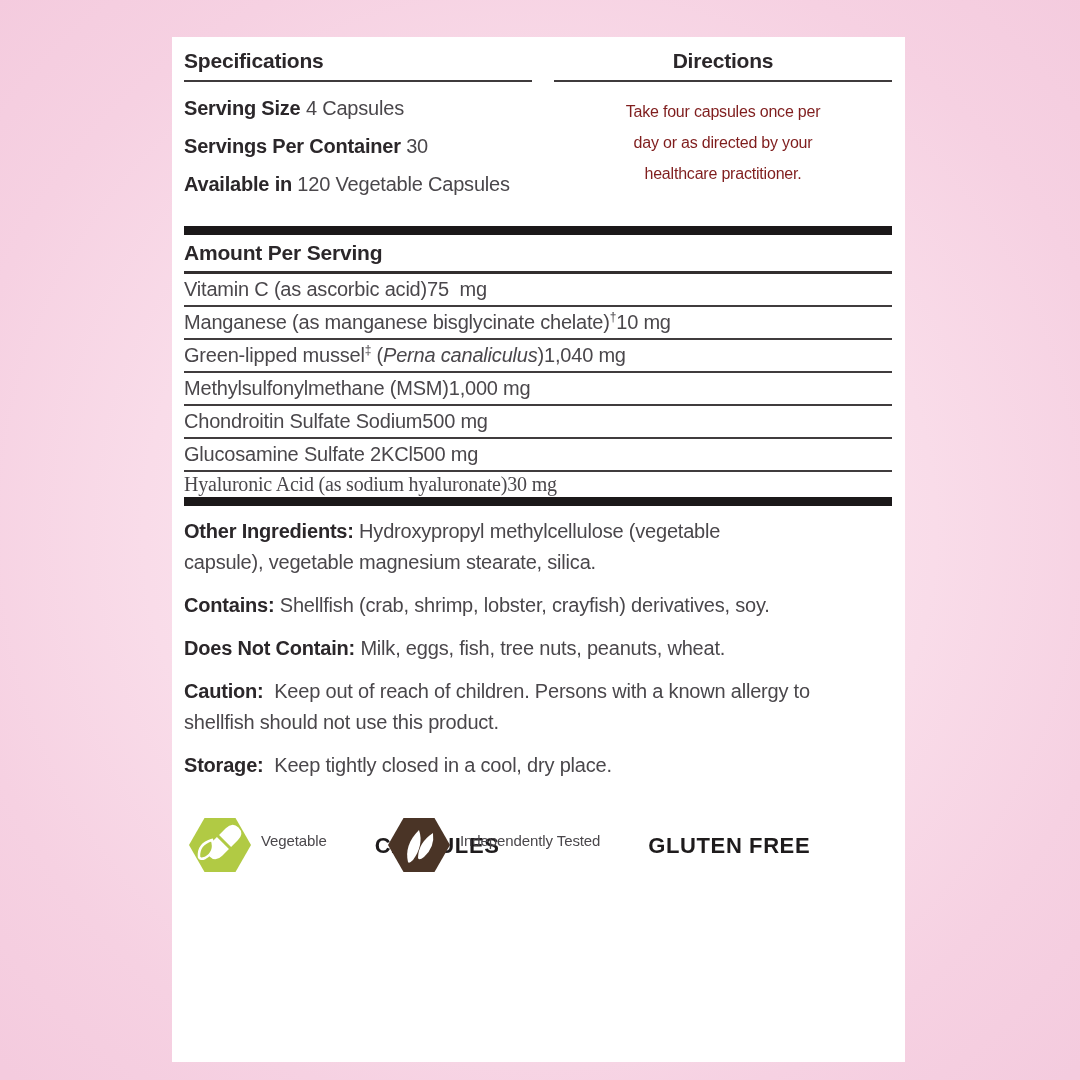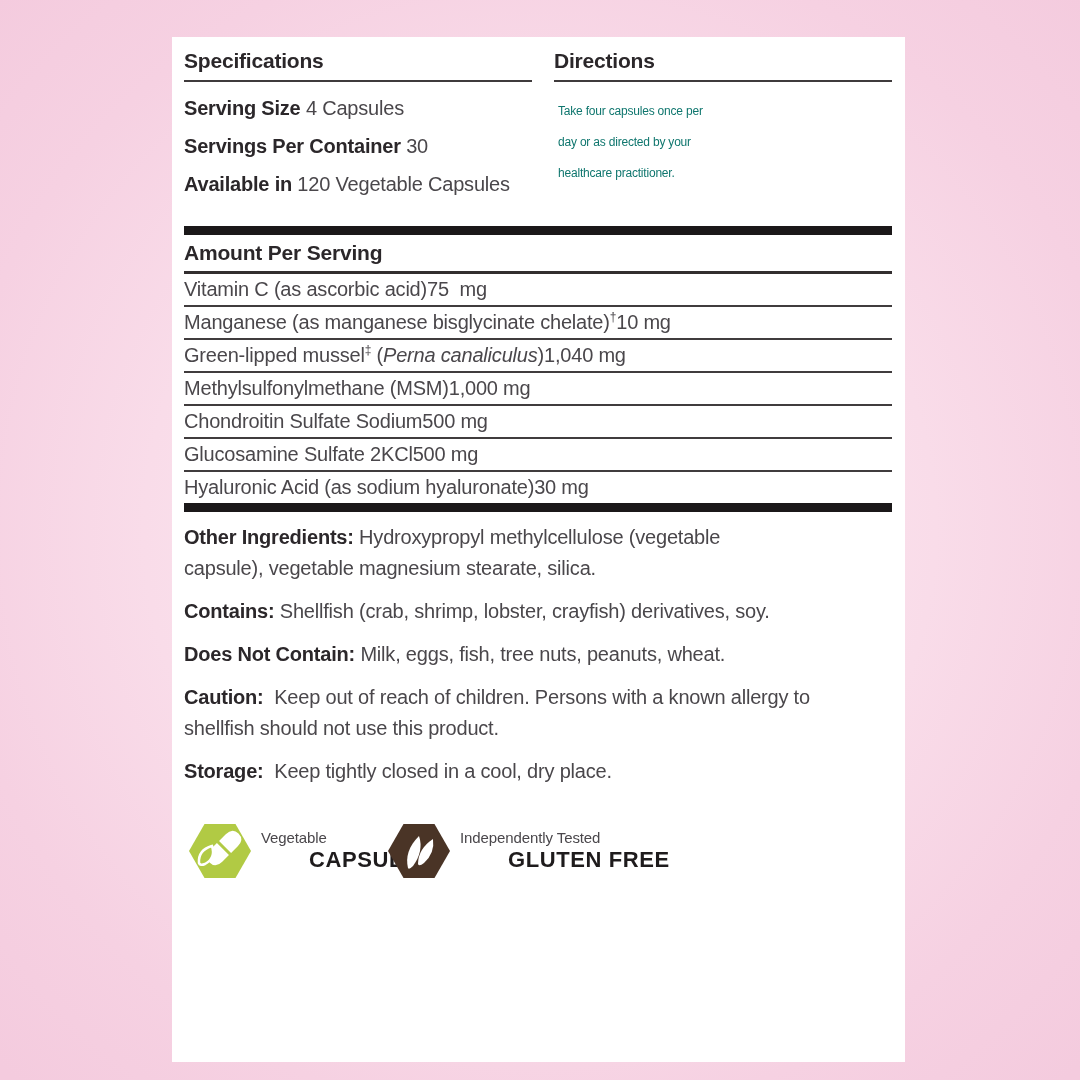--- a/index.html
+++ b/index.html
@@ -11,61 +11,61 @@
                 #fdeef5 0%, #f9dce9 52%, #f6d1e2 78%, #f4cbde 100%);
   }
   .panel {
     position: absolute; left: 172px; top: 37px; width: 733px; height: 1025px;
     background: #ffffff; padding: 11px 13px 0 12px;
   }
 
   
   .cols { display: flex; }
   .col-left  { width: 348px; margin-right: 22px; }
-  .col-right { flex: 1; }
+  .col-right { flex: 1; text-align: center; }
   .sec-title {
     margin: 0; font-size: 21px; font-weight: bold; color: #2b272a;
     letter-spacing: -0.2px; padding: 1px 0 7px; border-bottom: 2px solid #3f3b3c;
   }
   .spec-item { margin: 15px 0 0; font-size: 20px; color: #4a474b; letter-spacing: -0.2px; }
   .spec-item b { color: #2b272a; }
   .directions-text {
-    margin: 14px 4px 0; font-size: 12px; line-height: 31px; color: #0f766e;
+    margin: 14px 4px 0; font-size: 16px; line-height: 31px; color: #7f1d1d;
     white-space: pre-wrap; letter-spacing: -0.2px;
   }
 
   
   .bar { height: 9px; background: #1b1819; }
   .bar-top { margin-top: 30px; }
   .table-header {
     font-size: 21px; font-weight: bold; color: #2b272a; letter-spacing: -0.2px;
     padding: 6px 0 6px; border-bottom: 3px solid #322e2f;
   }
   .su-row {
     display: flex; justify-content: flex-start; align-items: center;
     height: 33px; border-bottom: 2px solid #403c3d;
     font-size: 20px; color: #4a474b; letter-spacing: -0.2px;
   }
-  .su-row:last-child { border-bottom: none; height: 31px; }
+  .su-row:last-child { border-bottom: none; height: 25px; font-family: Liberation Serif, serif; }
   .su-name sup { font-size: 12px; line-height: 0; }
   .su-amt { white-space: pre; padding-right: 1px; }
 
   
   .paragraphs { margin-top: 10px; }
   .info-para { margin: 0 0 12px; font-size: 20px; line-height: 31px; color: #4a474b; letter-spacing: -0.2px; }
   .info-para b { color: #2b272a; }
   .info-para .plain, .info-para i { white-space: pre-wrap; }
   .info-para sup { font-size: 12px; line-height: 0; }
 
   
   .badges { display: flex; margin-top: 36px; padding-left: 4px; }
   .badge { display: flex; align-items: center; }
   .badge-capsules { width: 199px; }
   .hex-icon { width: 64px; height: 56px; flex: 0 0 64px; margin-right: 9px; }
-  .badge-text { display: flex; flex-direction: column; justify-content: center; }
+  .badge-text { display: flex; flex-direction: row; justify-content: center; }
   .badge-line1 { font-size: 15px; color: #4a474b; letter-spacing: -0.1px; }
   .badge-line2 { font-size: 22px; font-weight: bold; color: #1e1b1c; letter-spacing: 0.6px; margin-top: 1px; margin-left: 48px; }
 </style>
 </head>
 <body>
 
 <div class="panel">
 
   <div class="cols">
     <div class="col-left">

